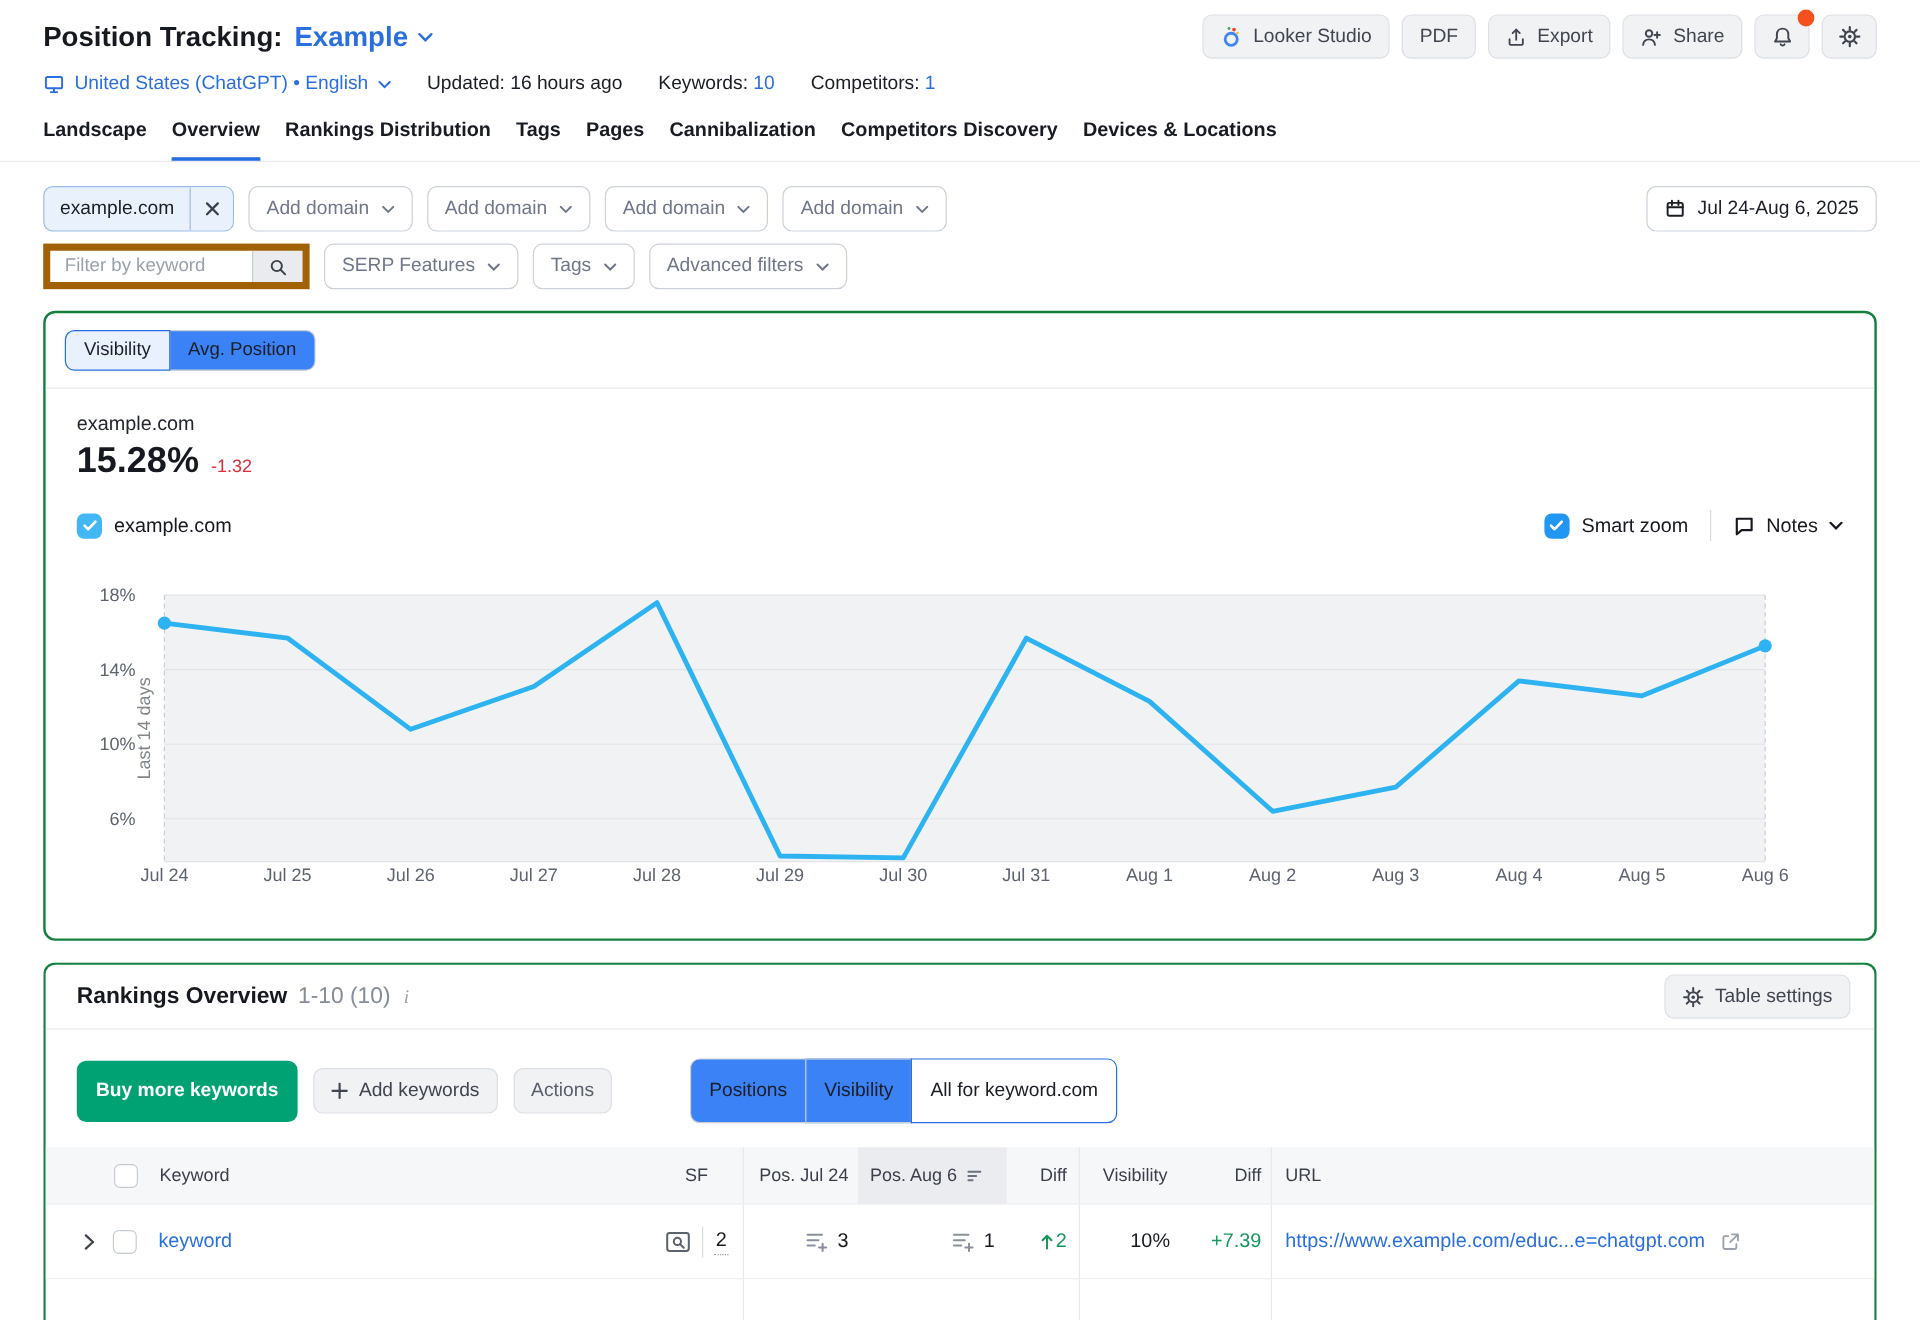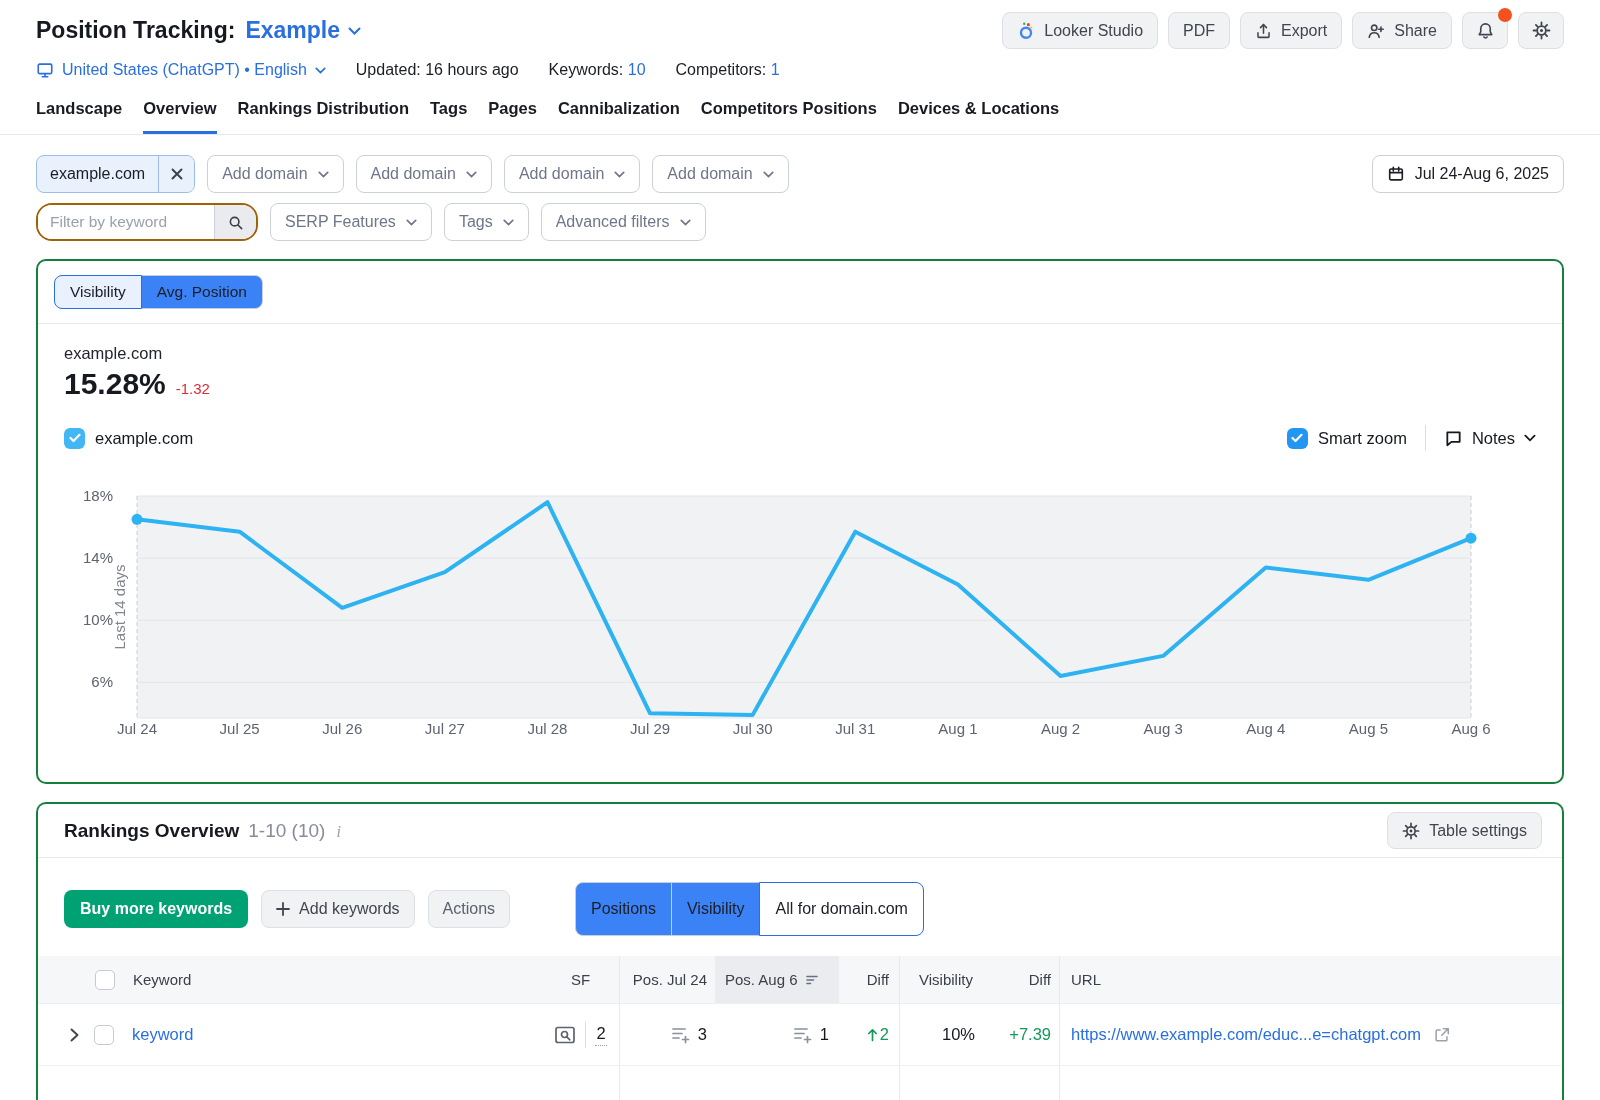--- a/index.html
+++ b/index.html
@@ -39,21 +39,21 @@
   .filter-row.row2 { margin-top:10px; }
   .domain-chip { display:inline-flex; align-items:stretch; height:38px; border:1px solid #9cbce9; background:#e8f1fc;
       border-radius:8px; overflow:hidden; }
   .domain-chip .chip-text { display:flex; align-items:center; padding:0 13px; font-size:16px; color:#1b1e25; }
   .chip-close { display:flex; align-items:center; justify-content:center; width:36px; border:none; cursor:pointer;
       border-left:1px solid #9cbce9; background:#e8f1fc; color:#3c4049; }
   .drop-btn { display:inline-flex; align-items:center; gap:10px; height:38px; padding:0 14px; background:#fff;
       border:1px solid #ccd1d9; border-radius:8px; font-family:inherit; font-size:16px; color:#70768a; cursor:pointer;
       white-space:nowrap; }
   .date-btn { margin-left:auto; color:#1b1e25; }
-  .kw-input-group { display:flex; width:222px; height:38px; border:2px solid #a16207; border-radius:16px; overflow:hidden; }
+  .kw-input-group { display:flex; width:222px; height:38px; border:6px solid #a16207; border-radius:0; overflow:hidden; }
   .kw-input { flex:1; border:none; outline:none; padding:0 12px; font-family:inherit; font-size:15.5px; color:#1b1e25; min-width:0; }
   .kw-input::placeholder { color:#9aa1ad; }
   .kw-search-btn { width:42px; border:none; border-left:1px solid #ccd1d9; background:#e9ebef; cursor:pointer;
       display:flex; align-items:center; justify-content:center; color:#3c4049; }
 
   
   .card { margin:18px 36px 0 36px; border:2px solid #15803d; border-radius:10px; background:#fff; }
   .chart-card { height:525px; overflow:hidden; }
 
   .card-toggle-row { padding:14px 16px; border-bottom:1px solid #e7e9ed; }
@@ -91,21 +91,21 @@
   .rankings-card { height:380px; overflow:hidden; border-bottom:none; border-radius:10px 10px 0 0; }
   .rank-header { display:flex; justify-content:space-between; align-items:center; height:54px; padding:0 20px 0 26px;
       border-bottom:1px solid #e7e9ed; }
   .rank-title-group { display:flex; align-items:baseline; gap:9px; }
   .rank-title { font-size:19px; font-weight:700; color:#16191f; }
   .rank-range { font-size:19px; color:#868c98; }
   .info-i { font-family:"Liberation Serif", serif; font-style:italic; color:#9aa0ab; font-size:16px; cursor:pointer; padding:0 2px; }
   .info-i::before { content:"i"; }
 
   .rank-buttons { display:flex; align-items:center; gap:13px; padding:24px 26px 20px 26px; }
-  .buy-btn { height:38px; padding:0 16px; border:none; border-radius:8px; background:#00a273; color:#fff;
+  .buy-btn { height:51px; padding:0 16px; border:none; border-radius:8px; background:#00a273; color:#fff;
       font-family:inherit; font-size:16px; font-weight:600; cursor:pointer; }
   .rank-gray { height:38px; }
   .actions-btn { color:#5a5f6b; }
   .view-toggle { margin-left:52px; }
   .view-toggle .seg { font-size:16px; height:54px; }
 
   .rtable { margin-top:0; }
   .rrow { display:grid; grid-template-columns:504px 77px 96px 124px 60px 88px 72px 1fr; align-items:center; }
   .rhead { background:#f6f7f9; height:48px; font-size:15px; color:#3b3f4a; border-bottom:1px solid #eceef1; }
   .rdata { height:62px; font-size:16.5px; color:#16191f; border-bottom:1px solid #edeff2; background:#fff; }
@@ -223,21 +223,21 @@
     </span>
   </div>
 
   <nav class="tabs">
     <button class="tab">Landscape</button>
     <button class="tab active">Overview</button>
     <button class="tab">Rankings Distribution</button>
     <button class="tab">Tags</button>
     <button class="tab">Pages</button>
     <button class="tab">Cannibalization</button>
-    <button class="tab">Competitors Positions</button>
+    <button class="tab">Competitors Discovery</button>
     <button class="tab">Devices &amp; Locations</button>
   </nav>
 
   <div class="filter-row row1">
     <div class="domain-chip">
       <span class="chip-text">example.com</span>
       <button class="chip-close">
         <svg width="12" height="12" viewBox="0 0 12 12">
             <path d="M1.5 1.5L10.5 10.5M10.5 1.5L1.5 10.5" stroke="#3c4049" stroke-width="1.9" stroke-linecap="round"></path>
           </svg>
@@ -408,21 +408,21 @@
       <button class="gray-btn rank-gray">
         <svg width="14" height="14" viewBox="0 0 14 14">
             <path d="M7 1v12M1 7h12" stroke="#41454f" stroke-width="1.8" stroke-linecap="round"></path>
           </svg>
         <span>Add keywords</span>
       </button>
       <button class="gray-btn rank-gray actions-btn">Actions</button>
       <div class="segmented view-toggle">
         <button class="seg">Positions</button>
         <button class="seg">Visibility</button>
-        <button class="seg active-white">All for domain.com</button>
+        <button class="seg active-white">All for keyword.com</button>
       </div>
     </div>
 
     <div class="rtable">
 
       <div class="rrow rhead">
         <div class="cell c-kw-head">
           <span class="cb-empty"></span>
           <span>Keyword</span>
         </div>

